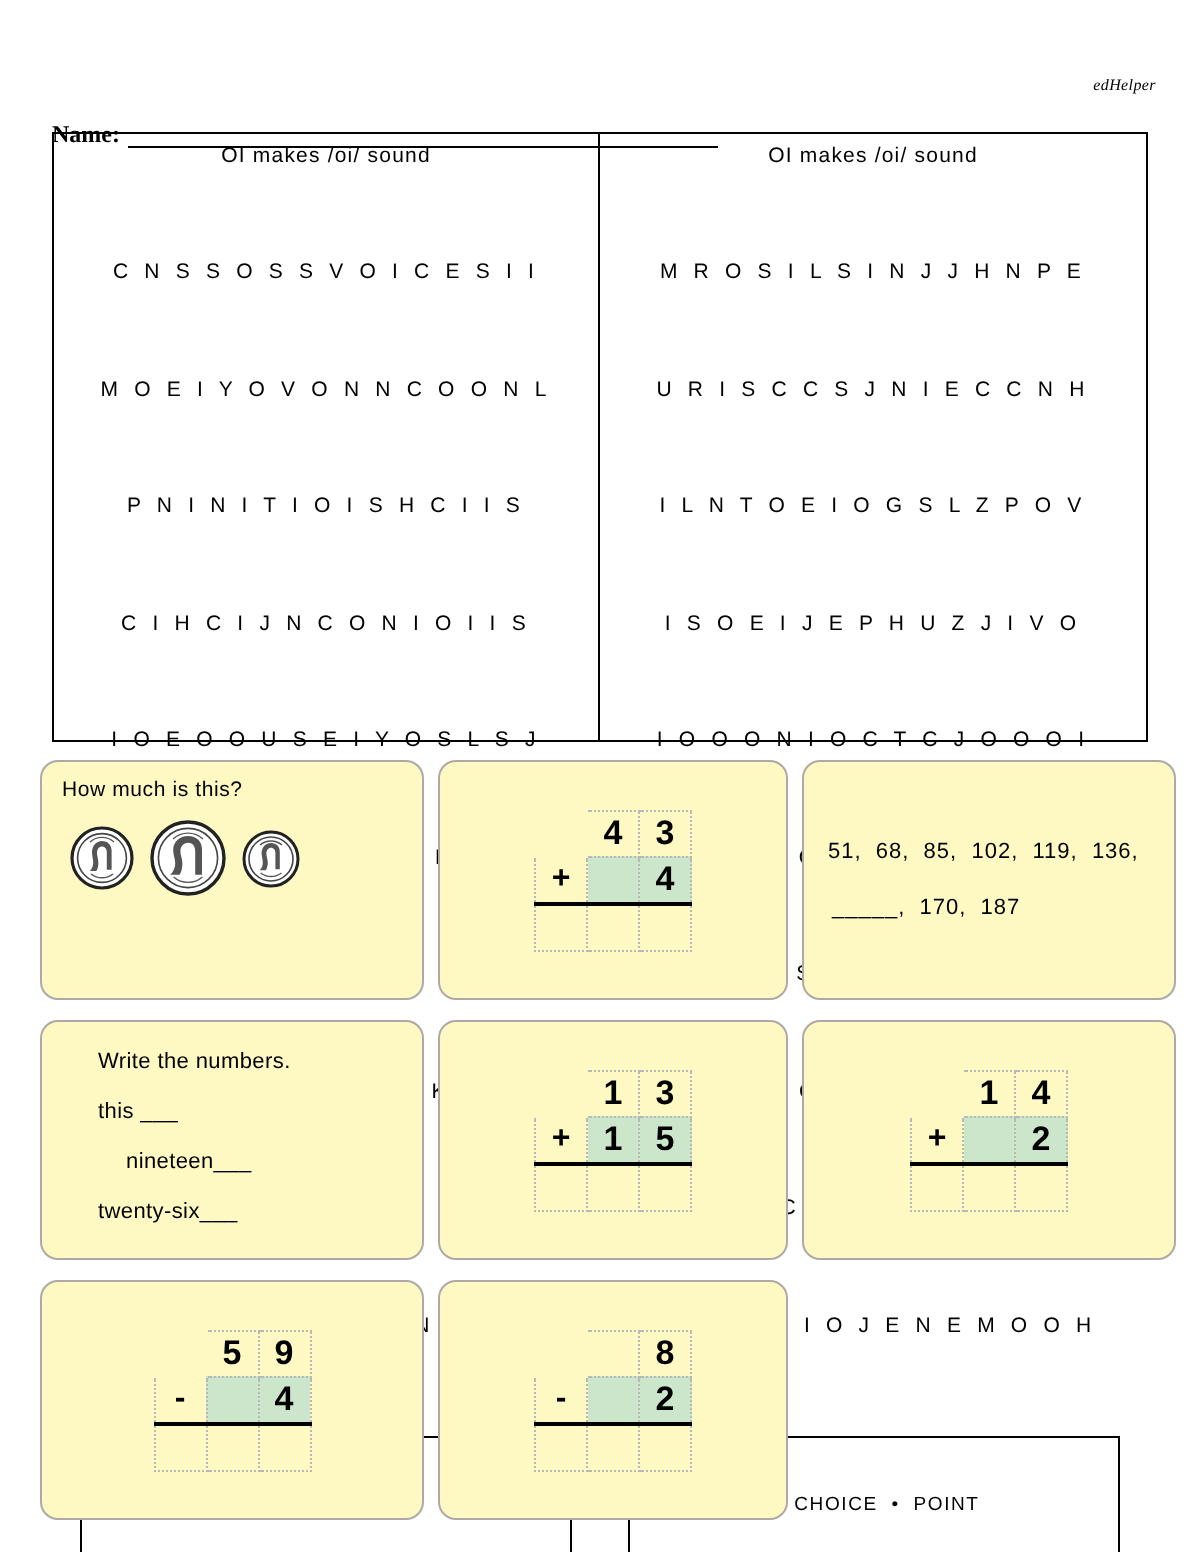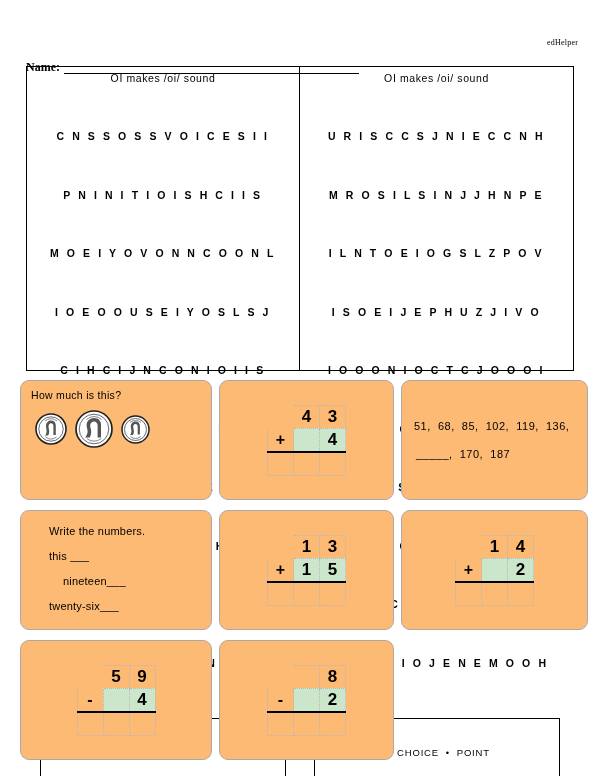--- a/index.html
+++ b/index.html
@@ -25,20 +25,21 @@
     position: relative;
   }
   .brand {
     position: absolute;
     top: 38px;
     right: 22px;
     font-family: "Liberation Serif", serif;
     font-size: 8px;
     letter-spacing: 0.2px;
     color: #000;
+    font-style: italic;
   }
   .name-row {
     position: absolute;
     top: 44px;
     left: 26px;
     display: flex;
     align-items: flex-end;
   }
   .name-label {
     font-family: "Liberation Serif", serif;
@@ -81,21 +82,21 @@
     margin-bottom: 4px;
   }
   .ws-grid {
     font-family: "Liberation Sans", sans-serif;
     font-size: 10.5px;
     line-height: 19.5px;
     letter-spacing: 2.6px;
     white-space: pre;
     text-align: center;
   }
-  .ws-grid div { height: 19.5px; font-weight: bold; }
+  .ws-grid div { height: 19.5px; }
   .ws-words {
     margin-top: 6px;
     border: 1.3px solid #000;
     width: 246px;
     box-sizing: border-box;
     padding: 3px 5px 4px 5px;
     font-size: 9.5px;
     line-height: 12.5px;
     letter-spacing: 0.8px;
     white-space: pre;
@@ -110,21 +111,21 @@
     display: grid;
     grid-template-columns: 192px 175px 187px;
     grid-auto-rows: 120px;
     column-gap: 7px;
     row-gap: 10px;
   }
   .prob-box {
     border: 1.4px solid #b0a8a8;
     border-radius: 9px;
     box-sizing: border-box;
-    background: #fdba74;
+    background: #fef9c3;
     position: relative;
     overflow: hidden;
   }
 
   
   .coin-q {
     position: absolute;
     top: 8px;
     left: 10px;
     font-size: 10.5px;
@@ -204,41 +205,41 @@
     <span class="name-label">Name:</span>
     <span class="name-line"></span>
   </div>
 
   <div class="ws-wrap">
 
     <div class="ws-panel left">
       <div class="ws-title">OI makes /oi/ sound</div>
       <div class="ws-grid">
         <div>C N S S O S S V O I C E S I I</div>
+        <div>M O E I Y O V O N N C O O N L</div>
         <div>P N I N I T I O I S H C I I S</div>
-        <div>M O E I Y O V O N N C O O N L</div>
+        <div>C I H C I J N C O N I O I I S</div>
         <div>I O E O O U S E I Y O S L S J</div>
-        <div>C I H C I J N C O N I O I I S</div>
         <div>K L E J E S R O C P C B E O C</div>
         <div>C L W O N N O I S E E N N I N</div>
         <div>B O I I O H S N S V C K N C C</div>
         <div>I R H N N L I S Q P O I N T I</div>
         <div>L E E S X E O W C E N P L O I</div>
       </div>
       <div class="ws-words">
         <div>SOIL  •  OIL  •  POINT  •  NOISE</div>
         
       </div>
     </div>
 
     <div class="ws-panel right">
       <div class="ws-title">OI makes /oi/ sound</div>
       <div class="ws-grid">
+        <div>M R O S I L S I N J J H N P E</div>
         <div>U R I S C C S J N I E C C N H</div>
-        <div>M R O S I L S I N J J H N P E</div>
         <div>I L N T O E I O G S L Z P O V</div>
         <div>I S O E I J E P H U Z J I V O</div>
         <div>I O O O N I O C T C J O O O I</div>
         <div>P I N T S O O O N H O I G I C</div>
         <div>O L H I O S G S O P D N O C L</div>
         <div>I C H O I C E C I P O S S E E</div>
         <div>N I C K C I I C S O I L S H S</div>
         <div>T O N D S I O J E N E M O O H</div>
       </div>
       <div class="ws-words">

